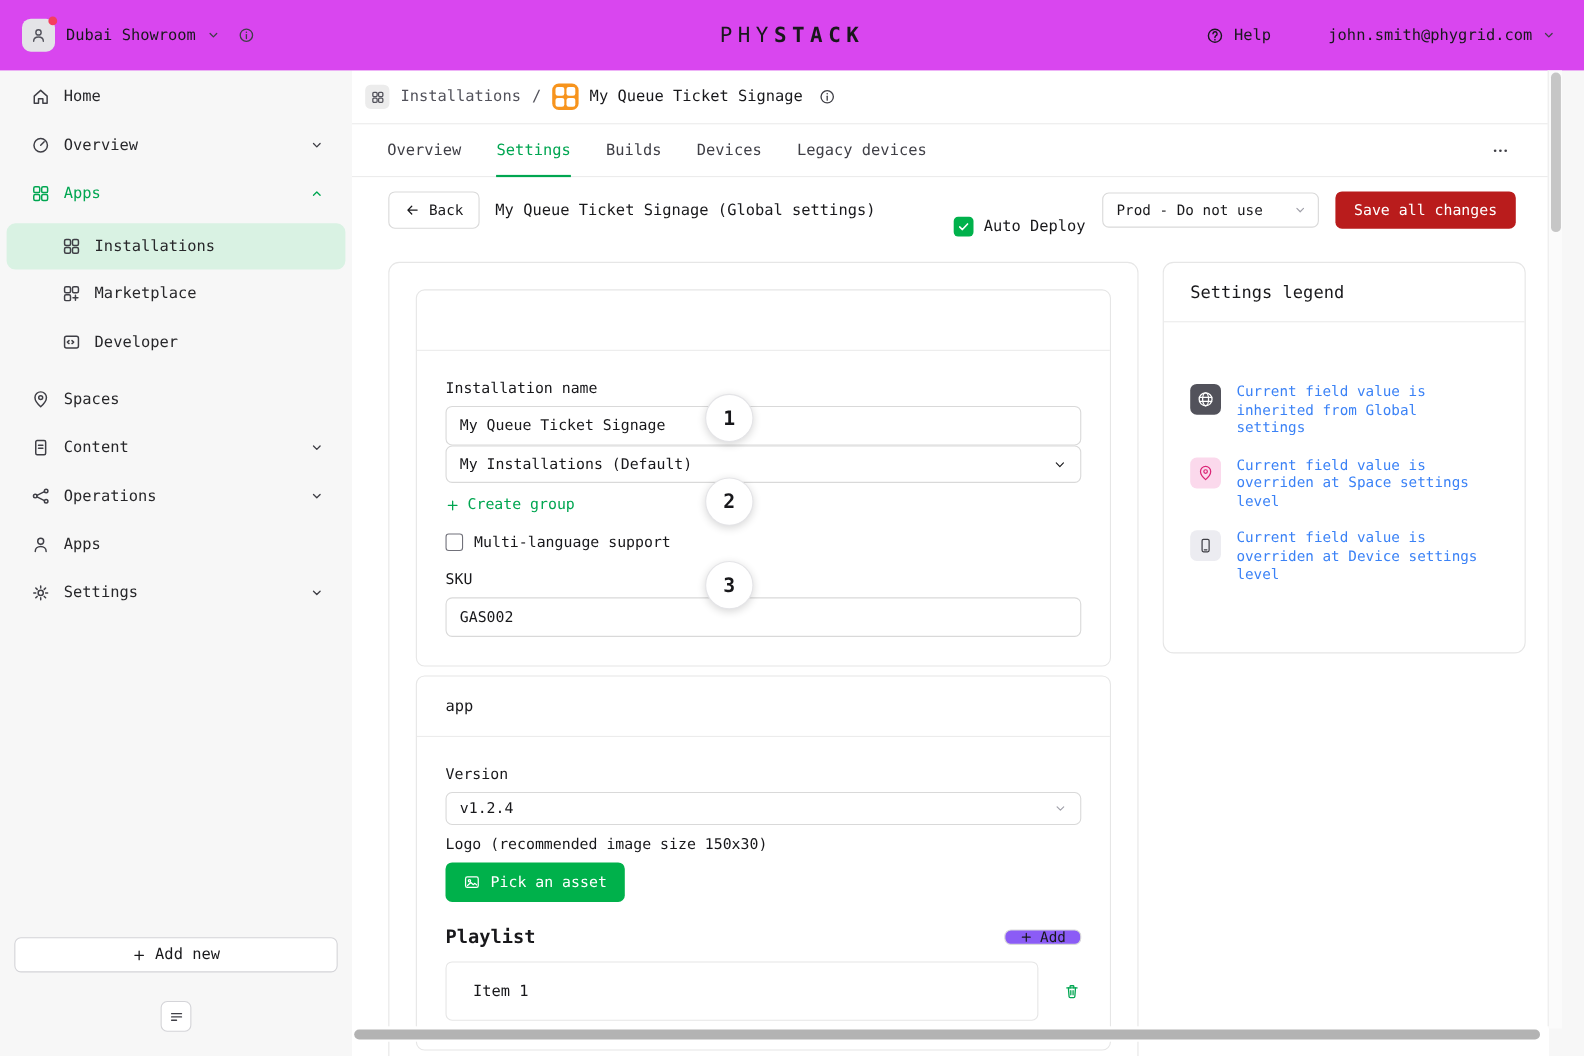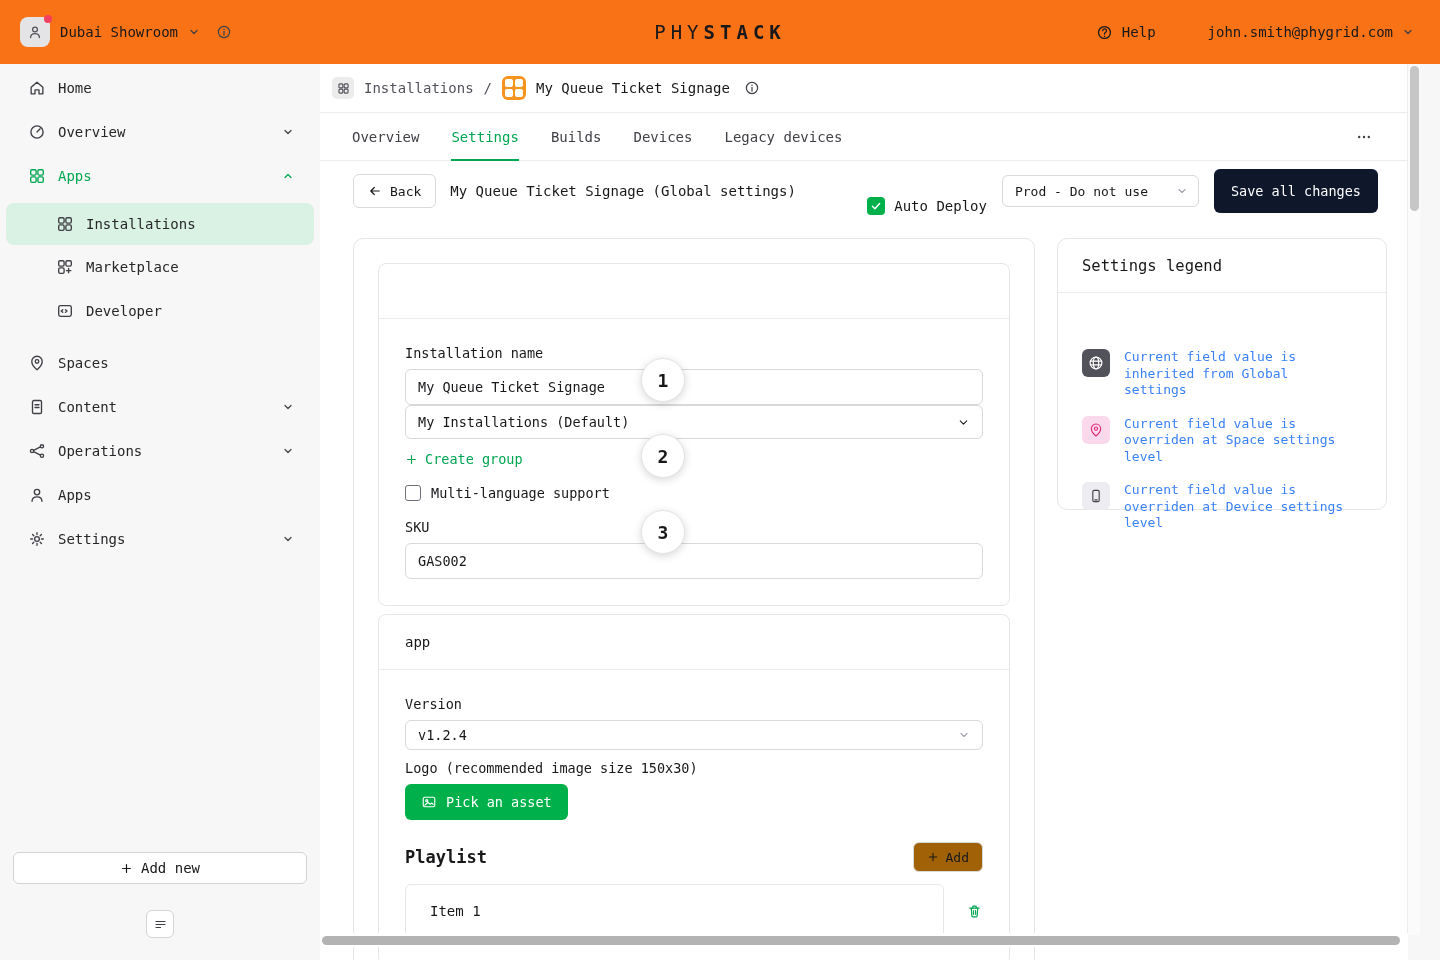--- a/index.html
+++ b/index.html
@@ -2,21 +2,21 @@
 <html><head>
 <meta charset="utf-8">
 <style>
   *{margin:0;padding:0;box-sizing:border-box;}
   html,body{width:1440px;height:960px;}
   body{font-family:"DejaVu Sans Mono","Liberation Mono",monospace;background:#f7f7f7;color:#18181b;overflow:hidden;}
   svg{display:block;}
   .page{position:relative;width:1440px;height:960px;overflow:hidden;background:#f7f7f7;}
 
   
-  .topbar{position:absolute;left:0;top:0;width:1440px;height:64px;display:flex;align-items:center;padding:0 26px 0 20px;background:#f97316;z-index:8;}
+  .topbar{position:absolute;left:0;top:0;width:1440px;height:64px;display:flex;align-items:center;padding:0 26px 0 20px;background:#d946ef;z-index:8;}
   .org{display:flex;align-items:center;gap:10px;cursor:pointer;}
   .avatar{position:relative;width:30px;height:30px;border-radius:8px;background:#e4e4e7;display:flex;align-items:center;justify-content:center;color:#52525b;}
   .avatar .dot{position:absolute;top:-2px;right:-2px;width:8px;height:8px;border-radius:50%;background:#f43f5e;}
   .org-name{font-size:14px;}
   .ic-btn{background:none;border:none;cursor:pointer;color:#3f3f46;display:flex;align-items:center;justify-content:center;padding:0;}
   .info-btn{margin-left:16px;}
   .logo{position:absolute;left:50%;top:50%;transform:translate(-50%,-50%);font-size:19px;letter-spacing:5px;display:flex;white-space:nowrap;}
   .logo .phy{font-weight:500;}
   .logo .stack{font-weight:800;}
   .topbar-right{margin-left:auto;display:flex;gap:52px;}
@@ -54,21 +54,21 @@
   .tabs-more{margin-left:auto;margin-right:36px;align-self:center;}
 
   .toolbar{height:60px;display:flex;align-items:center;padding:0 30px 0 33px;flex:none;}
   .back-btn{height:34px;padding:0 14px;border:1px solid #d9d9d9;border-radius:6px;background:#fff;display:flex;align-items:center;gap:8px;font-size:13px;font-family:inherit;cursor:pointer;color:#18181b;}
   .tb-title{margin-left:14px;font-size:14px;}
   .tb-right{margin-left:auto;display:flex;align-items:center;gap:15px;}
   .autodeploy{display:flex;align-items:center;gap:9px;font-size:14px;cursor:pointer;margin-top:30px;}
   .cbx{width:18px;height:18px;border-radius:4px;background:#00b14b;display:flex;align-items:center;justify-content:center;color:#fff;flex:none;}
   .env-select{width:197px;height:32px;border:1px solid #d9d9d9;border-radius:6px;background:#fff;display:flex;align-items:center;padding:0 10px 0 12px;font-size:13px;cursor:pointer;color:#18181b;}
   .env-select .chev{margin-left:auto;color:#a1a1aa;}
-  .save-btn{height:44px;padding:0 17px;border:none;border-radius:6px;background:#0f172a;color:#fff;font-size:13.5px;font-family:inherit;cursor:pointer;}
+  .save-btn{height:34px;padding:0 17px;border:none;border-radius:6px;background:#b91c1c;color:#fff;font-size:13.5px;font-family:inherit;cursor:pointer;}
 
   .content{position:relative;flex:1;overflow:hidden;background:#fff;}
 
   
   .form-card{position:absolute;left:33px;top:17px;width:682px;height:780px;border:1px solid #e6e6e6;border-radius:10px;background:#fff;padding:24px;}
   .sec{border:1px solid #e6e6e6;border-radius:8px;background:#fff;}
   .sec-head{height:55px;border-bottom:1px solid #ececec;display:flex;align-items:center;padding:0 26px;font-size:14px;}
   .sec-body{padding:26px;}
   .fld-label{font-size:13.5px;margin-bottom:8px;color:#18181b;}
   .txt-input{display:block;width:100%;height:36px;border:1px solid #d9d9d9;border-radius:6px;padding:0 12px;font-size:13.5px;font-family:inherit;color:#18181b;background:#fff;outline:none;}
@@ -78,32 +78,32 @@
   .mt16{margin-top:16px;}
   .link-green{display:inline-flex;align-items:center;gap:7px;color:#00a651;font-size:13.5px;margin:12px 0 12px;cursor:pointer;}
   .chk-row{display:flex;align-items:center;gap:10px;font-size:13.5px;margin:6px 0 18px;cursor:pointer;}
   .chk{width:16px;height:16px;border:1.5px solid #71717a;border-radius:3px;background:#fff;flex:none;}
   .sec2{margin-top:8px;}
   .ver-sel{height:30px;}
   .logo-label{margin-top:10px;}
   .pick-btn{display:inline-flex;align-items:center;gap:9px;height:36px;padding:0 16px;border:none;border-radius:6px;background:#00b14b;color:#fff;font-size:13.5px;font-family:inherit;cursor:pointer;}
   .playlist-row{margin-top:22px;display:flex;align-items:center;justify-content:space-between;}
   .playlist-title{font-size:17px;font-weight:700;}
-  .add-btn{height:30px;padding:0 13px;border:1px solid #d9d9d9;border-radius:6px;background:#a16207;display:flex;align-items:center;gap:7px;font-size:13px;font-family:inherit;cursor:pointer;color:#18181b;}
+  .add-btn{height:14px;padding:0 13px;border:1px solid #d9d9d9;border-radius:6px;background:#8b5cf6;display:flex;align-items:center;gap:7px;font-size:13px;font-family:inherit;cursor:pointer;color:#18181b;}
   .item-row-wrap{margin-top:12px;display:flex;align-items:center;gap:22px;}
   .item-box{flex:1;height:54px;border:1px solid #e6e6e6;border-radius:6px;display:flex;align-items:center;padding:0 24px;font-size:14px;cursor:pointer;background:#fff;}
   .trash-btn{color:#00a651;flex:none;}
 
   .step{position:absolute;width:44px;height:44px;border-radius:50%;background:#fff;border:1px solid #e4e4e7;box-shadow:0 2px 8px rgba(0,0,0,.16);display:flex;align-items:center;justify-content:center;font-size:18px;font-weight:700;z-index:4;color:#18181b;}
   .step1{left:321px;top:137px;}
   .step2{left:321px;top:213px;}
   .step3{left:321px;top:289px;}
 
   
-  .legend-card{position:absolute;left:737px;top:17px;width:330px;height:272px;border:1px solid #e6e6e6;border-radius:10px;background:#fff;}
+  .legend-card{position:absolute;left:737px;top:17px;width:330px;height:356px;border:1px solid #e6e6e6;border-radius:10px;background:#fff;}
   .legend-head{height:54px;border-bottom:1px solid #ececec;display:flex;align-items:center;padding:0 24px;font-size:15.5px;}
   .legend-body{padding:56px 24px 0;display:flex;flex-direction:column;gap:17px;}
   .legend-item{display:flex;gap:14px;align-items:flex-start;}
   .badge{width:28px;height:28px;border-radius:6px;flex:none;display:flex;align-items:center;justify-content:center;}
   .badge.dark{background:#52525b;color:#fff;}
   .badge.pink{background:#fbd9ec;color:#db2777;}
   .badge.gray{background:#ececf1;color:#3f3f46;}
   .legend-text{font-size:13px;line-height:16.5px;width:230px;color:#3b82f6;}
 
   

